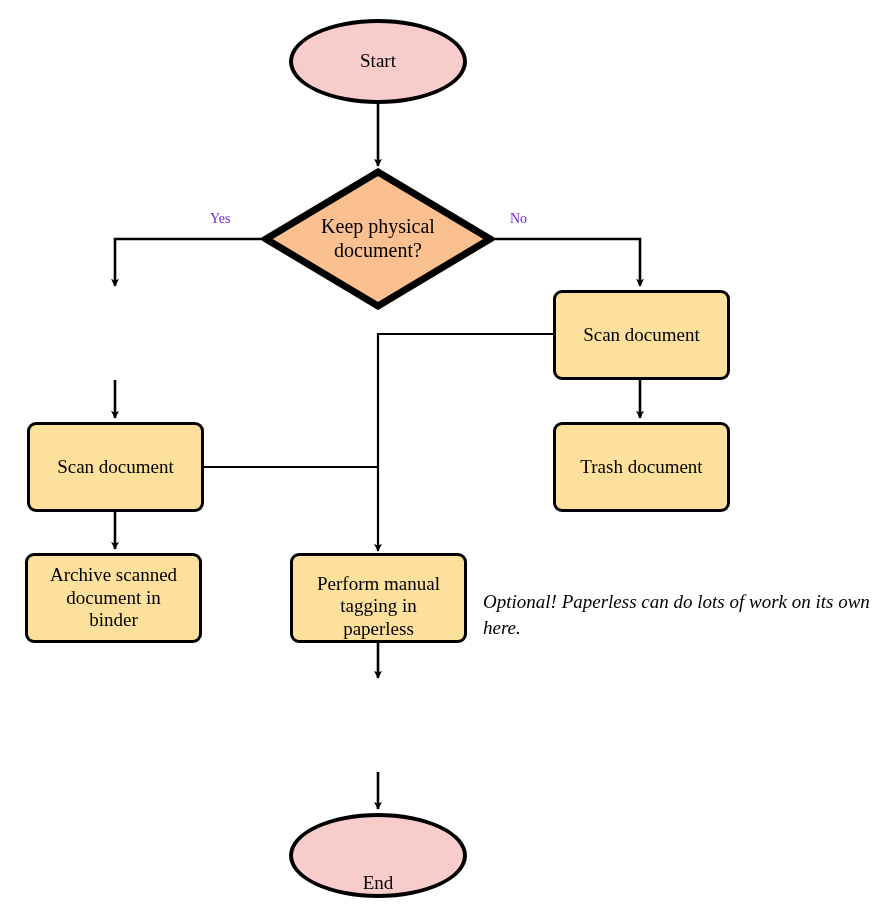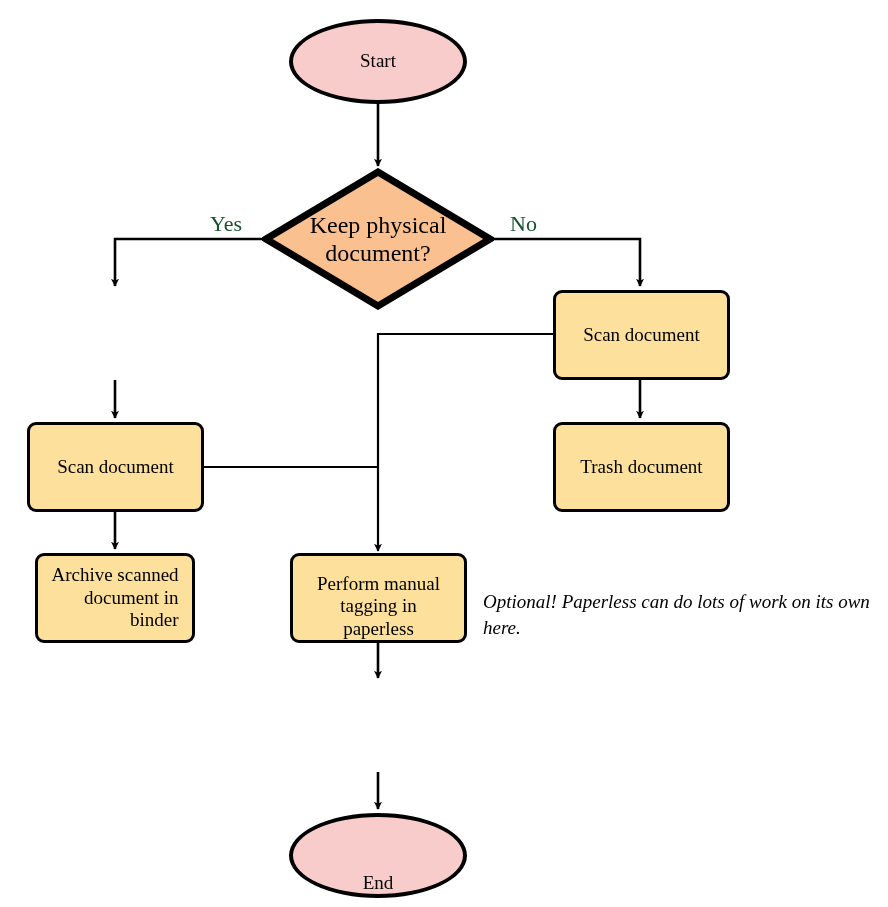--- a/index.html
+++ b/index.html
@@ -48,38 +48,38 @@
   }
   .node-terminal {
     border: 4px solid #000000;
     border-radius: 50%;
     background: #f9cccc;
     font-size: 19px;
   }
   .node-decision {
     background: transparent;
     border: 0;
-    font-size: 24px;
+    font-size: 20px;
   }
   .decision-shape {
     position: absolute;
     left: 0;
     top: 0;
     width: 100%;
     height: 100%;
     z-index: 1;
   }
   .decision-label {
     position: relative;
     z-index: 2;
   }
   .edge-label {
     position: absolute;
-    font-size: 22px;
-    color: #14532d;
+    font-size: 14px;
+    color: #6d28d9;
     z-index: 3;
     background: transparent;
   }
   .note {
     position: absolute;
     font-size: 19px;
     font-style: italic;
     color: #000000;
     line-height: 1.35;
     z-index: 3;
@@ -132,21 +132,21 @@
 
   <div class="edge-label" style="left:210px; top:211px;">Yes</div>
 
   <div class="edge-label" style="left:510px; top:211px;">No</div>
 
 
   <div class="node node-process" style="left:27px; top:422px; width:177px; height:90px;">
     <span>Scan document</span>
   </div>
 
-  <div class="node node-process" style="left:35px; top:553px; width:160px; height:90px;text-align:right;">
+  <div class="node node-process" style="left:25px; top:553px; width:177px; height:90px;">
     <span>Archive scanned
 document in
 binder</span>
   </div>
 
   <div class="node node-process" style="left:553px; top:290px; width:177px; height:90px;">
     <span>Scan document</span>
   </div>
 
   <div class="node node-process" style="left:553px; top:422px; width:177px; height:90px;">

